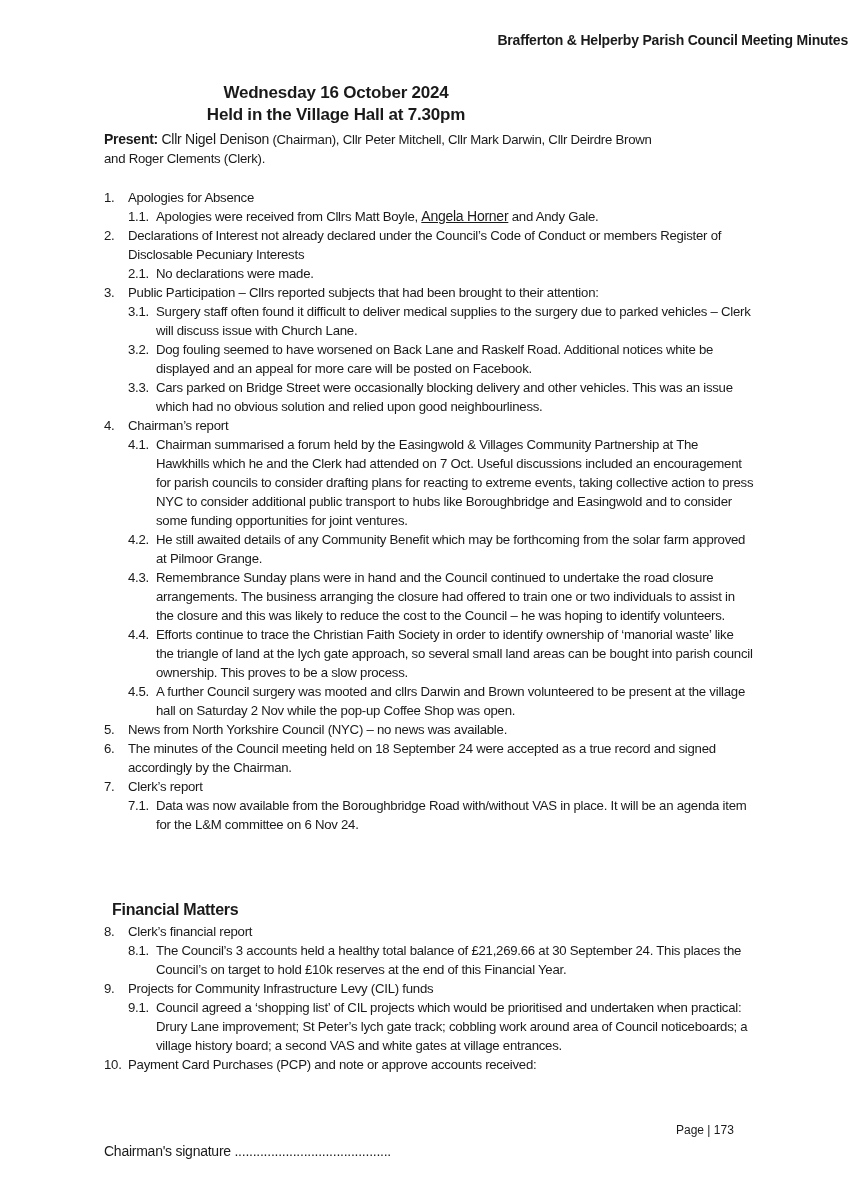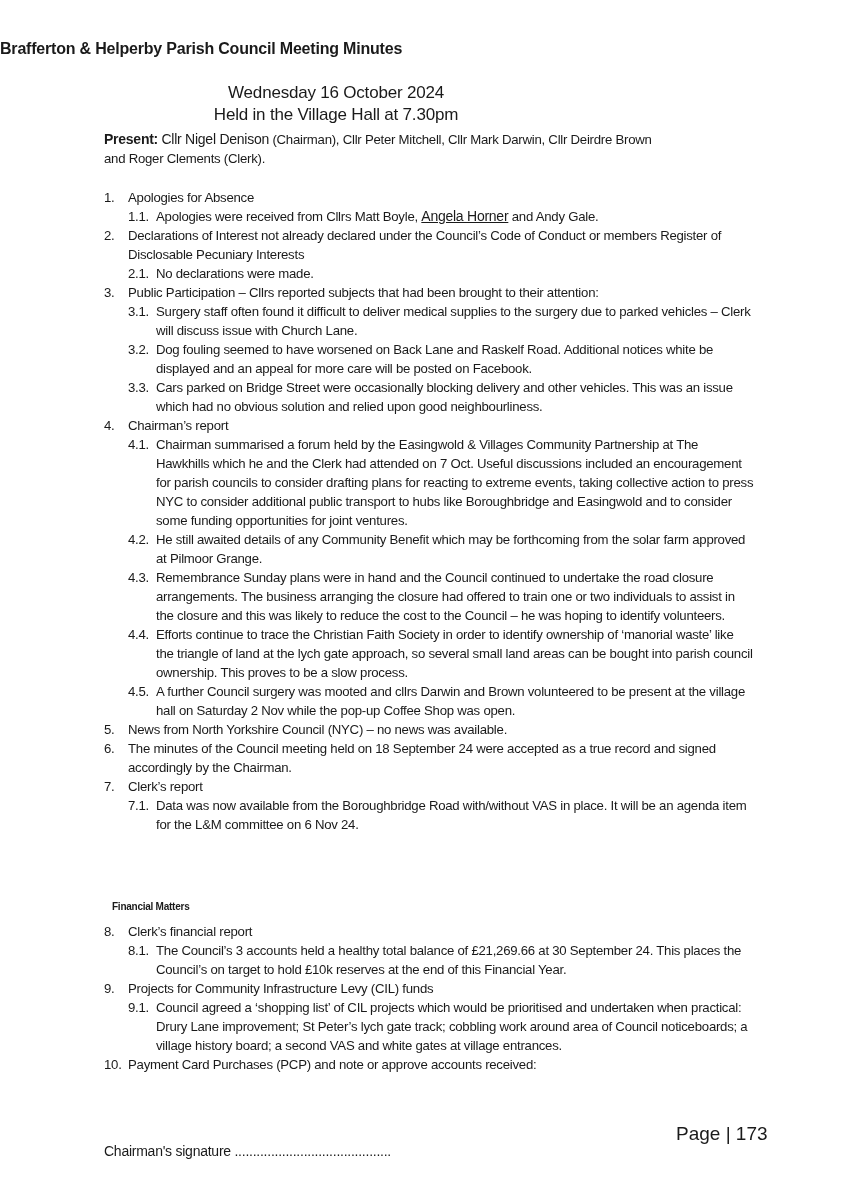--- a/index.html
+++ b/index.html
@@ -2,48 +2,48 @@
 <html><head>
   <meta charset="utf-8">
   <style>
     html, body { margin: 0; padding: 0; background: #ffffff; }
     body {
       width: 848px; height: 1200px; position: relative; overflow: hidden;
       font-family: "Liberation Sans", sans-serif; color: #1a1a1a;
     }
     .page { position: absolute; left: 0; top: 0; width: 848px; height: 1200px; }
     .title {
-      position: absolute; left: 0; width: 848px; top: 40px; text-align: left;
-      font-weight: bold; font-size: 16px; letter-spacing: -0.2px;
+      position: absolute; left: 0; width: 848px; top: 32px; text-align: right;
+      font-weight: bold; font-size: 14px; letter-spacing: -0.2px;
     }
     .subtitle {
       position: absolute; left: 0; width: 672px; text-align: center;
-      font-weight: normal; font-size: 17px; letter-spacing: -0.2px;
+      font-weight: bold; font-size: 17px; letter-spacing: -0.2px;
     }
     .sub1 { top: 83px; }
     .sub2 { top: 105px; }
     .body-text { font-size: 13.2px; line-height: 19px; letter-spacing: -0.25px; }
     .present {
       position: absolute; left: 104px; top: 130px; width: 650px;
     }
     .present .lbl { font-weight: bold; }
     .present .big { font-size: 14px; }
     .list { position: absolute; left: 104px; width: 650px; }
     .row { position: relative; }
     .l1 { padding-left: 24px; }
     .l1 .num { position: absolute; left: 0; }
     .l2 { padding-left: 52px; }
     .l2 .num { position: absolute; left: 24px; text-align: center; }
     .l2 .txt { display: block; }
     .section-head {
       position: absolute; left: 104px; top: 901px; font-weight: bold;
-      font-size: 10px; letter-spacing: -0.25px; padding-left: 8px;
+      font-size: 16px; letter-spacing: -0.25px; padding-left: 8px;
     }
     .footer-page {
-      position: absolute; left: 676px; top: 1123px; font-size: 19px;
+      position: absolute; left: 676px; top: 1123px; font-size: 12px;
     }
     .footer-sig {
       position: absolute; left: 104px; top: 1143px; font-size: 14px; letter-spacing: -0.25px;
     }
     .bigname { font-size: 14px; text-decoration: underline; }
   </style>
 </head>
 <body>
 
 <div class="page">

